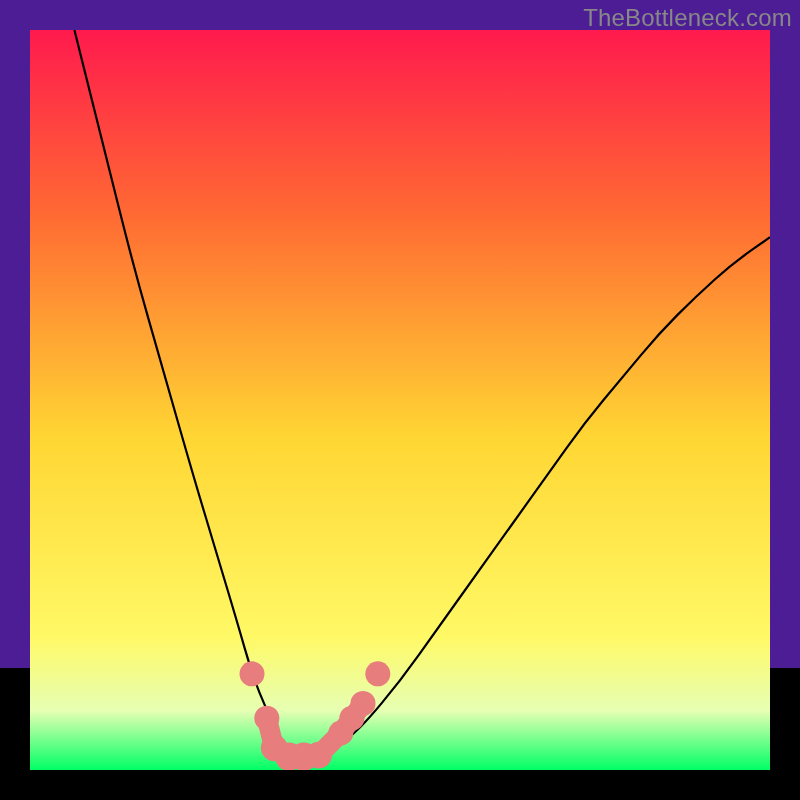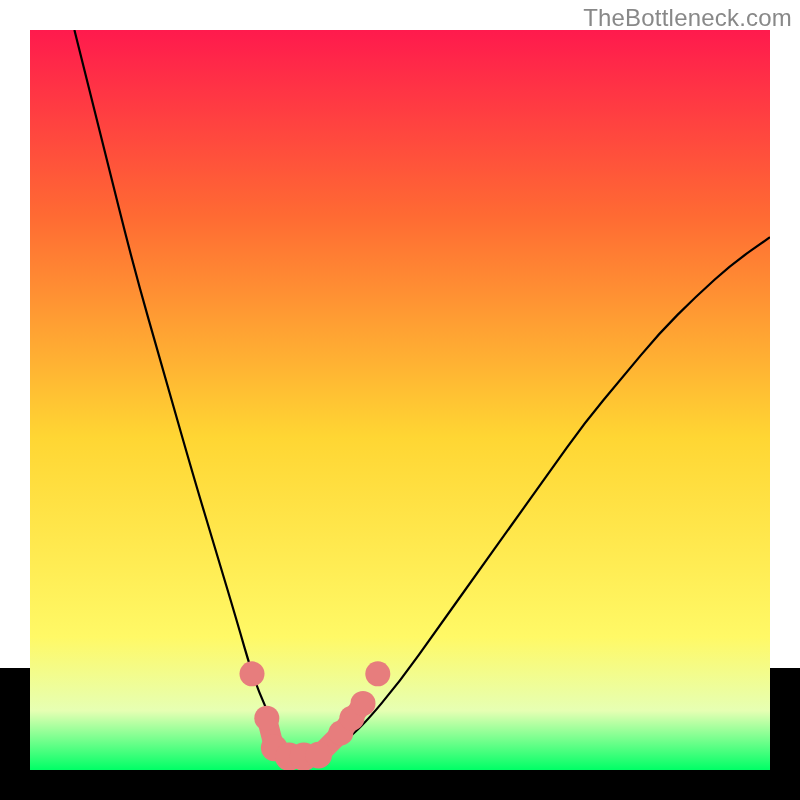--- a/index.html
+++ b/index.html
@@ -7,21 +7,21 @@
     padding: 0;
     width: 800px;
     height: 800px;
     background: #000;
     overflow: hidden;
   }
   .frame {
     position: relative;
     width: 800px;
     height: 668px;
-    background: #ffffff;
+    background: #4c1d95;
   }
   .plot {
     position: absolute;
     left: 30px;
     top: 30px;
     width: 740px;
     height: 740px;
     overflow: hidden;
   }
   .watermark {

